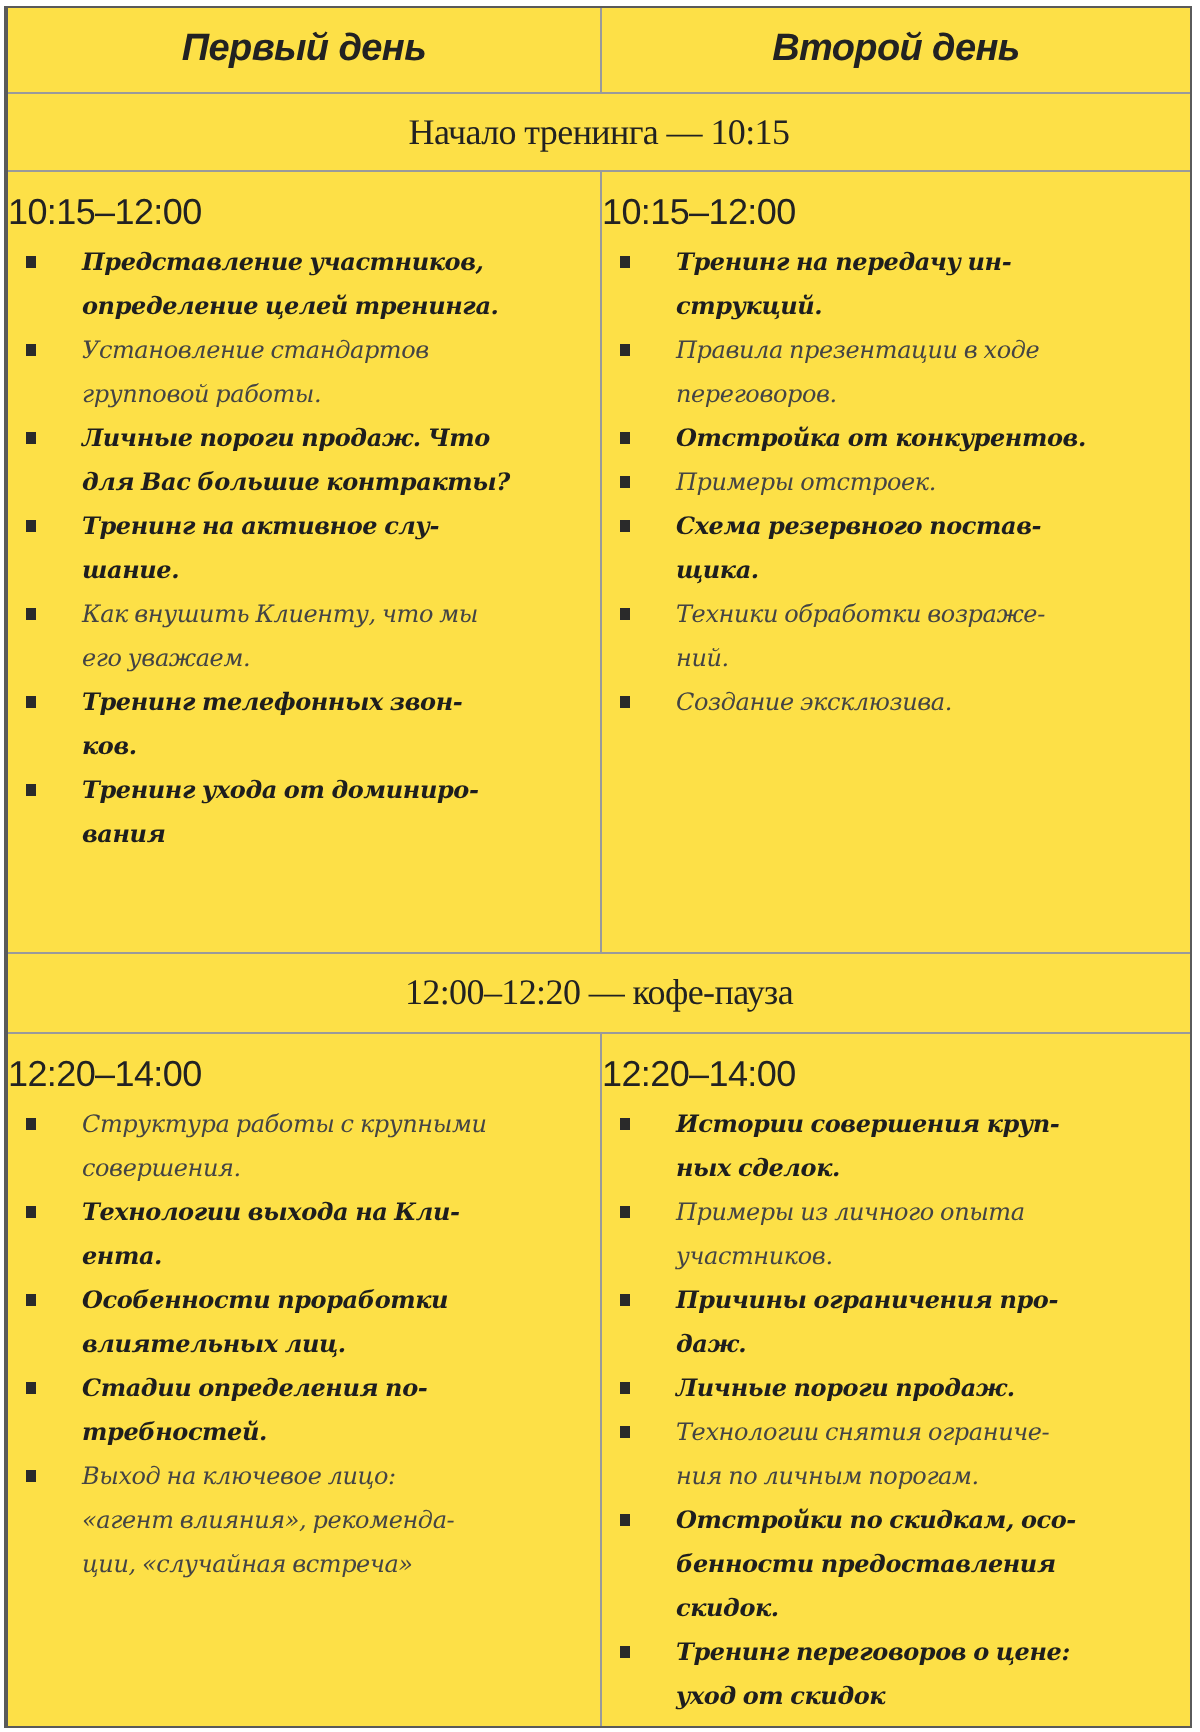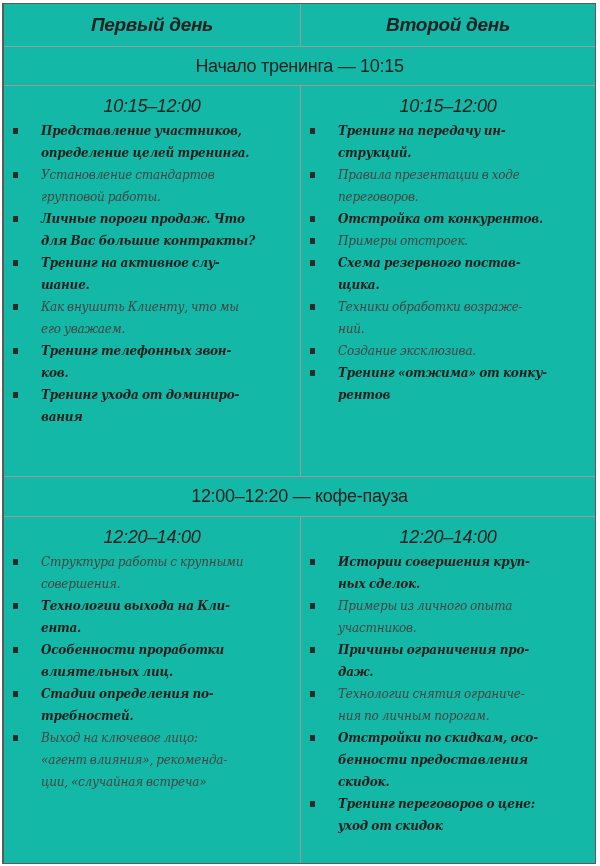--- a/index.html
+++ b/index.html
@@ -12,21 +12,21 @@
     }
     .schedule {
       position: absolute;
       left: 2px;
       top: 3px;
       width: 594px;
       height: 861px;
       border: 1px solid #5a5a5a;
       border-left-width: 2px;
       box-sizing: border-box;
-      background: #14b8a6;
+      background: #fde047;
     }
     .row {
       position: absolute;
       left: 0;
       width: 100%;
       box-sizing: border-box;
       border-bottom: 1px solid #9a9a9a;
     }
     .row.last { border-bottom: none; }
     .cell {
@@ -43,36 +43,34 @@
       font-family: "Liberation Sans", sans-serif;
       font-style: italic;
       font-weight: bold;
       font-size: 19px;
       color: #222;
       text-align: center;
       line-height: 42px;
       letter-spacing: -0.3px;
     }
     .span-text {
-      font-family: Liberation Sans, sans-serif;
+      font-family: Liberation Serif, serif;
       font-size: 18px;
       color: #222;
       text-align: center;
       line-height: 38px;
       letter-spacing: -0.3px;
     }
     .time-text {
       font-family: "Liberation Sans", sans-serif;
       font-size: 18px;
       color: #222;
-      text-align: center;
       margin-top: 9px;
       line-height: 22px;
       letter-spacing: -0.3px;
-      font-style: italic;
     }
     ul.items {
       list-style: none;
       margin: 3px 0 0 0;
       padding: 0;
     }
     ul.items li {
       position: relative;
       padding-left: 37px;
       padding-right: 4px;
@@ -133,21 +131,20 @@
     <div class="cell right">
       <div class="time-text">10:15–12:00</div>
       <ul class="items">
           <li class="bold"><span class="bullet"></span><span>Тренинг на передачу ин-</span><br><span>струкций.</span></li>
           <li class=""><span class="bullet"></span><span>Правила презентации в ходе</span><br><span>переговоров.</span></li>
           <li class="bold"><span class="bullet"></span><span>Отстройка от конкурентов.</span></li>
           <li class=""><span class="bullet"></span><span>Примеры отстроек.</span></li>
           <li class="bold"><span class="bullet"></span><span>Схема резервного постав-</span><br><span>щика.</span></li>
           <li class=""><span class="bullet"></span><span>Техники обработки возраже-</span><br><span>ний.</span></li>
           <li class=""><span class="bullet"></span><span>Создание эксклюзива.</span></li>
-          <li class="bold"><span class="bullet"></span><span>Тренинг «отжима» от конку-</span><br><span>рентов</span></li>
         </ul>
     </div>
   </div>
 
   <div class="row" style="top:473px; height:40px;">
     <div class="cell full">
       <div class="span-text">12:00–12:20 — кофе-пауза</div>
     </div>
   </div>
 
@@ -161,20 +158,21 @@
           <li class="bold"><span class="bullet"></span><span>Стадии определения по-</span><br><span>требностей.</span></li>
           <li class=""><span class="bullet"></span><span>Выход на ключевое лицо:</span><br><span>«агент влияния», рекоменда-</span><br><span>ции, «случайная встреча»</span></li>
         </ul>
     </div>
     <div class="cell right">
       <div class="time-text">12:20–14:00</div>
       <ul class="items">
           <li class="bold"><span class="bullet"></span><span>Истории совершения круп-</span><br><span>ных сделок.</span></li>
           <li class=""><span class="bullet"></span><span>Примеры из личного опыта</span><br><span>участников.</span></li>
           <li class="bold"><span class="bullet"></span><span>Причины ограничения про-</span><br><span>даж.</span></li>
+          <li class="bold"><span class="bullet"></span><span>Личные пороги продаж.</span></li>
           <li class=""><span class="bullet"></span><span>Технологии снятия ограниче-</span><br><span>ния по личным порогам.</span></li>
           <li class="bold"><span class="bullet"></span><span>Отстройки по скидкам, осо-</span><br><span>бенности предоставления</span><br><span>скидок.</span></li>
           <li class="bold"><span class="bullet"></span><span>Тренинг переговоров о цене:</span><br><span>уход от скидок</span></li>
         </ul>
     </div>
   </div>
 
 </div>
 
 </body></html>

